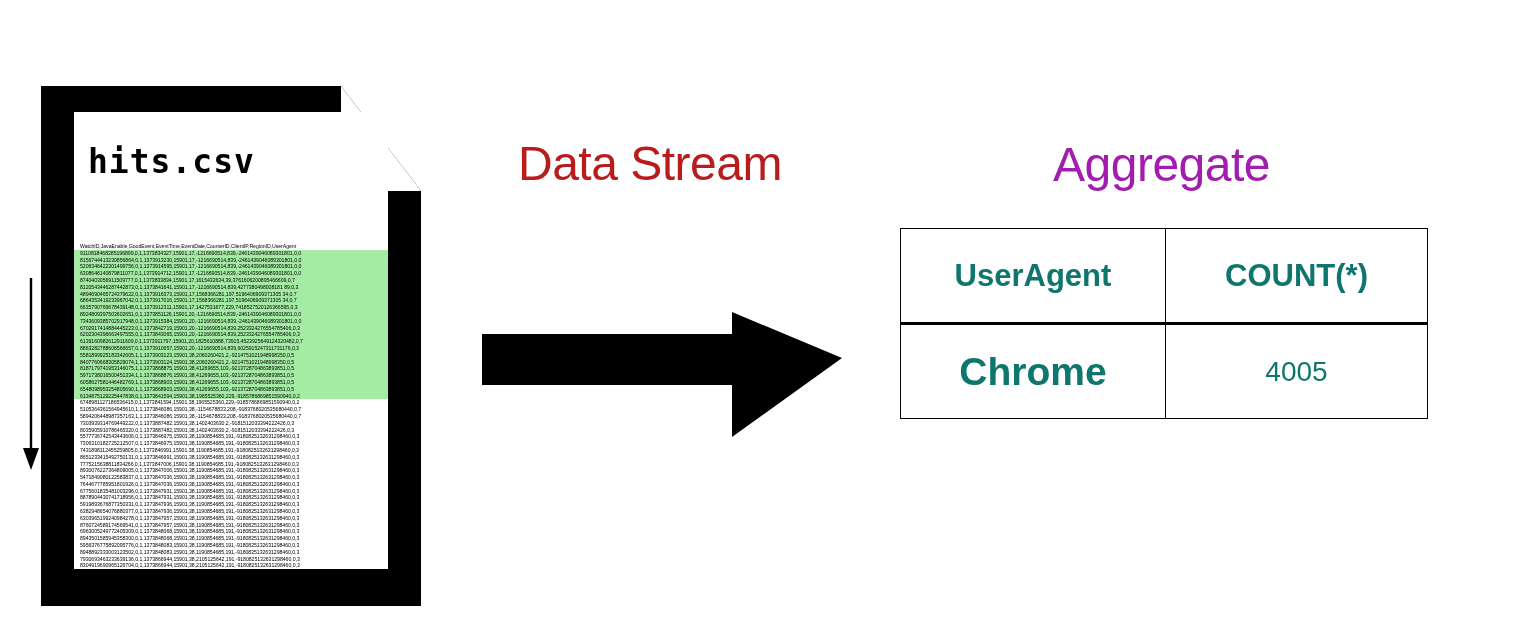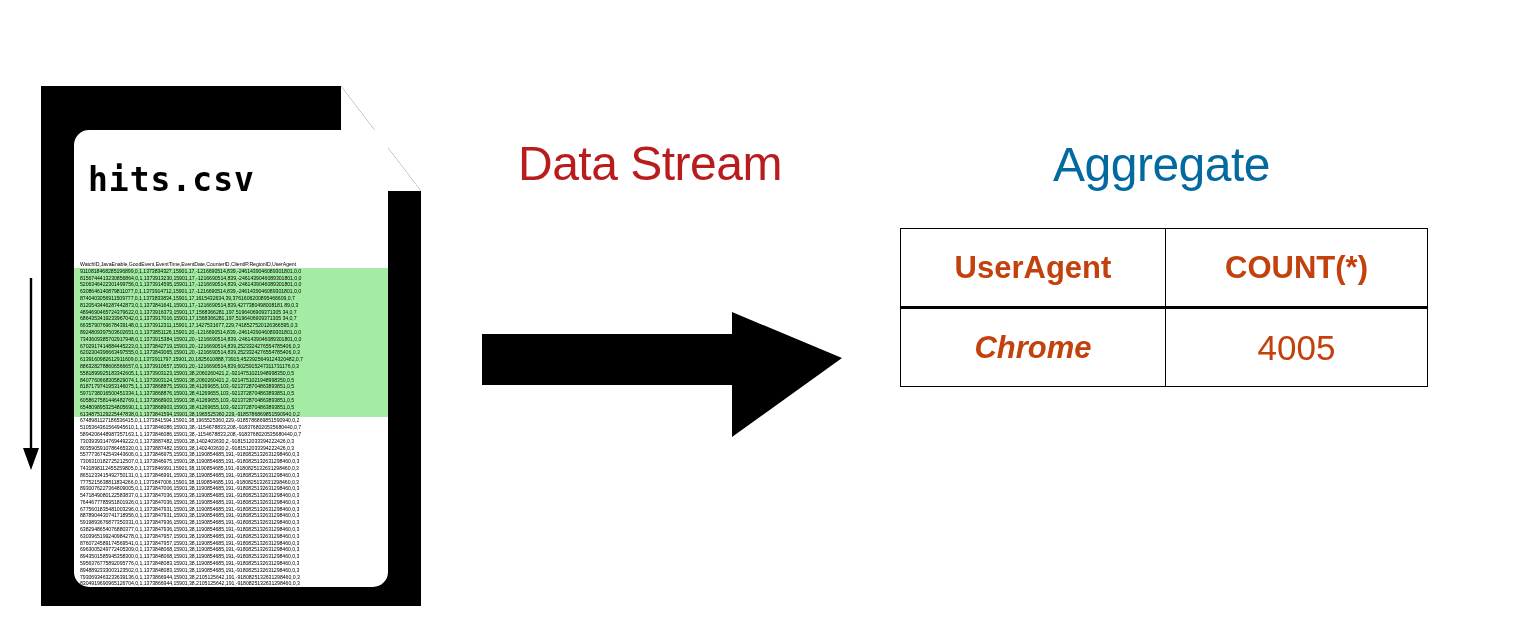--- a/index.html
+++ b/index.html
@@ -29,26 +29,25 @@
   }
   #doc-shape {
     position: absolute;
     inset: 0;
   }
   #doc-shape svg { display: block; }
 
   #doc-page {
     position: absolute;
     left: 33px;
-    top: 44px;
+    top: 26px;
     width: 314px;
     height: 457px;
     background: #ffffff;
     overflow: hidden;
-    border-radius: 15px;
   }
   #doc-title {
     position: absolute;
     left: 14px;
     top: 30px;
     font-family: "DejaVu Sans Mono", "Liberation Mono", monospace;
     font-weight: bold;
     font-size: 33px;
     letter-spacing: 1px;
     color: #000000;
@@ -125,57 +124,56 @@
     height: 150px;
   }
 
   
   #agg-title {
     position: absolute;
     left: 1053px;
     top: 137px;
     font-size: 48px;
     font-weight: 400;
-    color: #0369a1;
+    color: #a21caf;
     white-space: nowrap;
     letter-spacing: -0.5px;
   }
   #agg-table-wrap {
     position: absolute;
     left: 900px;
     top: 228px;
     width: 527px;
   }
   table.agg {
     border-collapse: collapse;
     width: 527px;
     table-layout: fixed;
   }
   table.agg td, table.agg th {
     border: 1.6px solid #000000;
     text-align: center;
-    padding: 4px;
+    padding: 12px;
     height: 69px;
     vertical-align: middle;
     font-size: 30px;
-    color: #c2410c;
+    color: #0f766e;
   }
   table.agg th {
     font-weight: bold;
     font-size: 31px;
     border-bottom-width: 3px;
   }
   table.agg td.key {
     font-weight: bold;
-    font-size: 31px;
-    font-style: italic;
+    font-size: 39px;
   }
   table.agg td.val {
     font-weight: 400;
-    font-size: 35px;
+    font-size: 28px;
     text-align: center;
   }
   table.agg col.c1 { width: 265px; }
   table.agg col.c2 { width: 262px; }
 </style>
 </head>
 <body>
 
 <div id="canvas">
 

